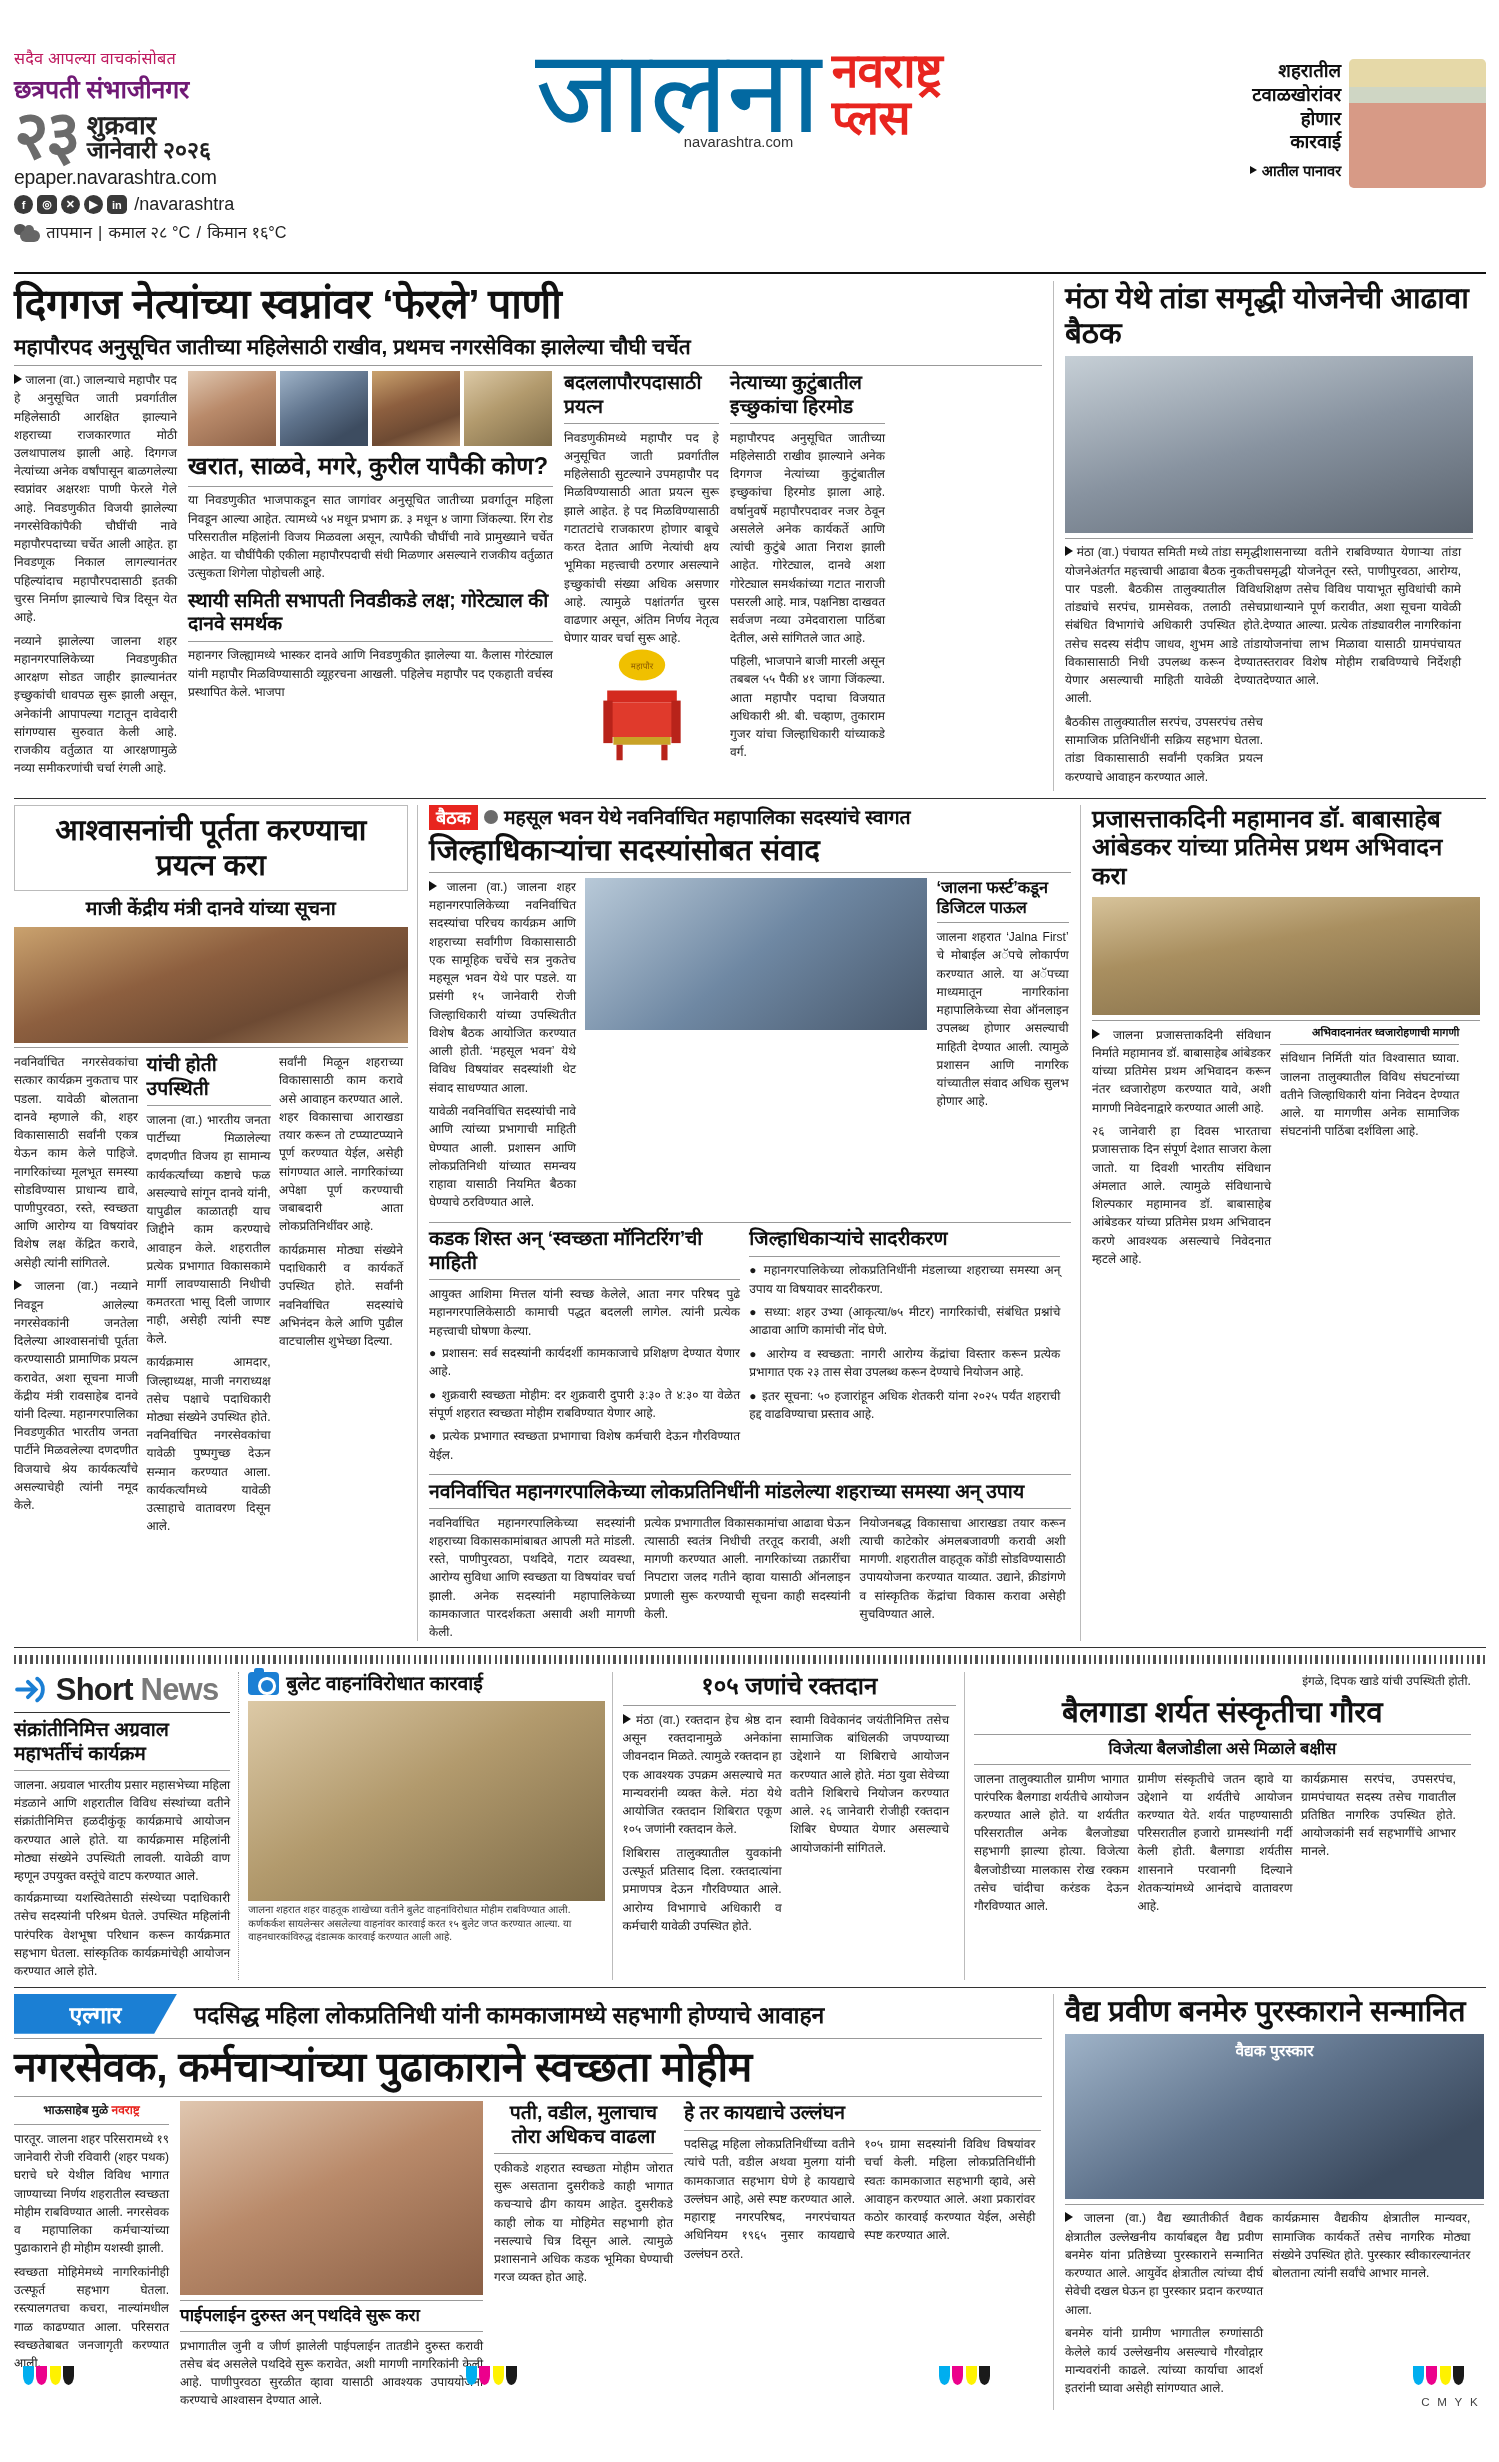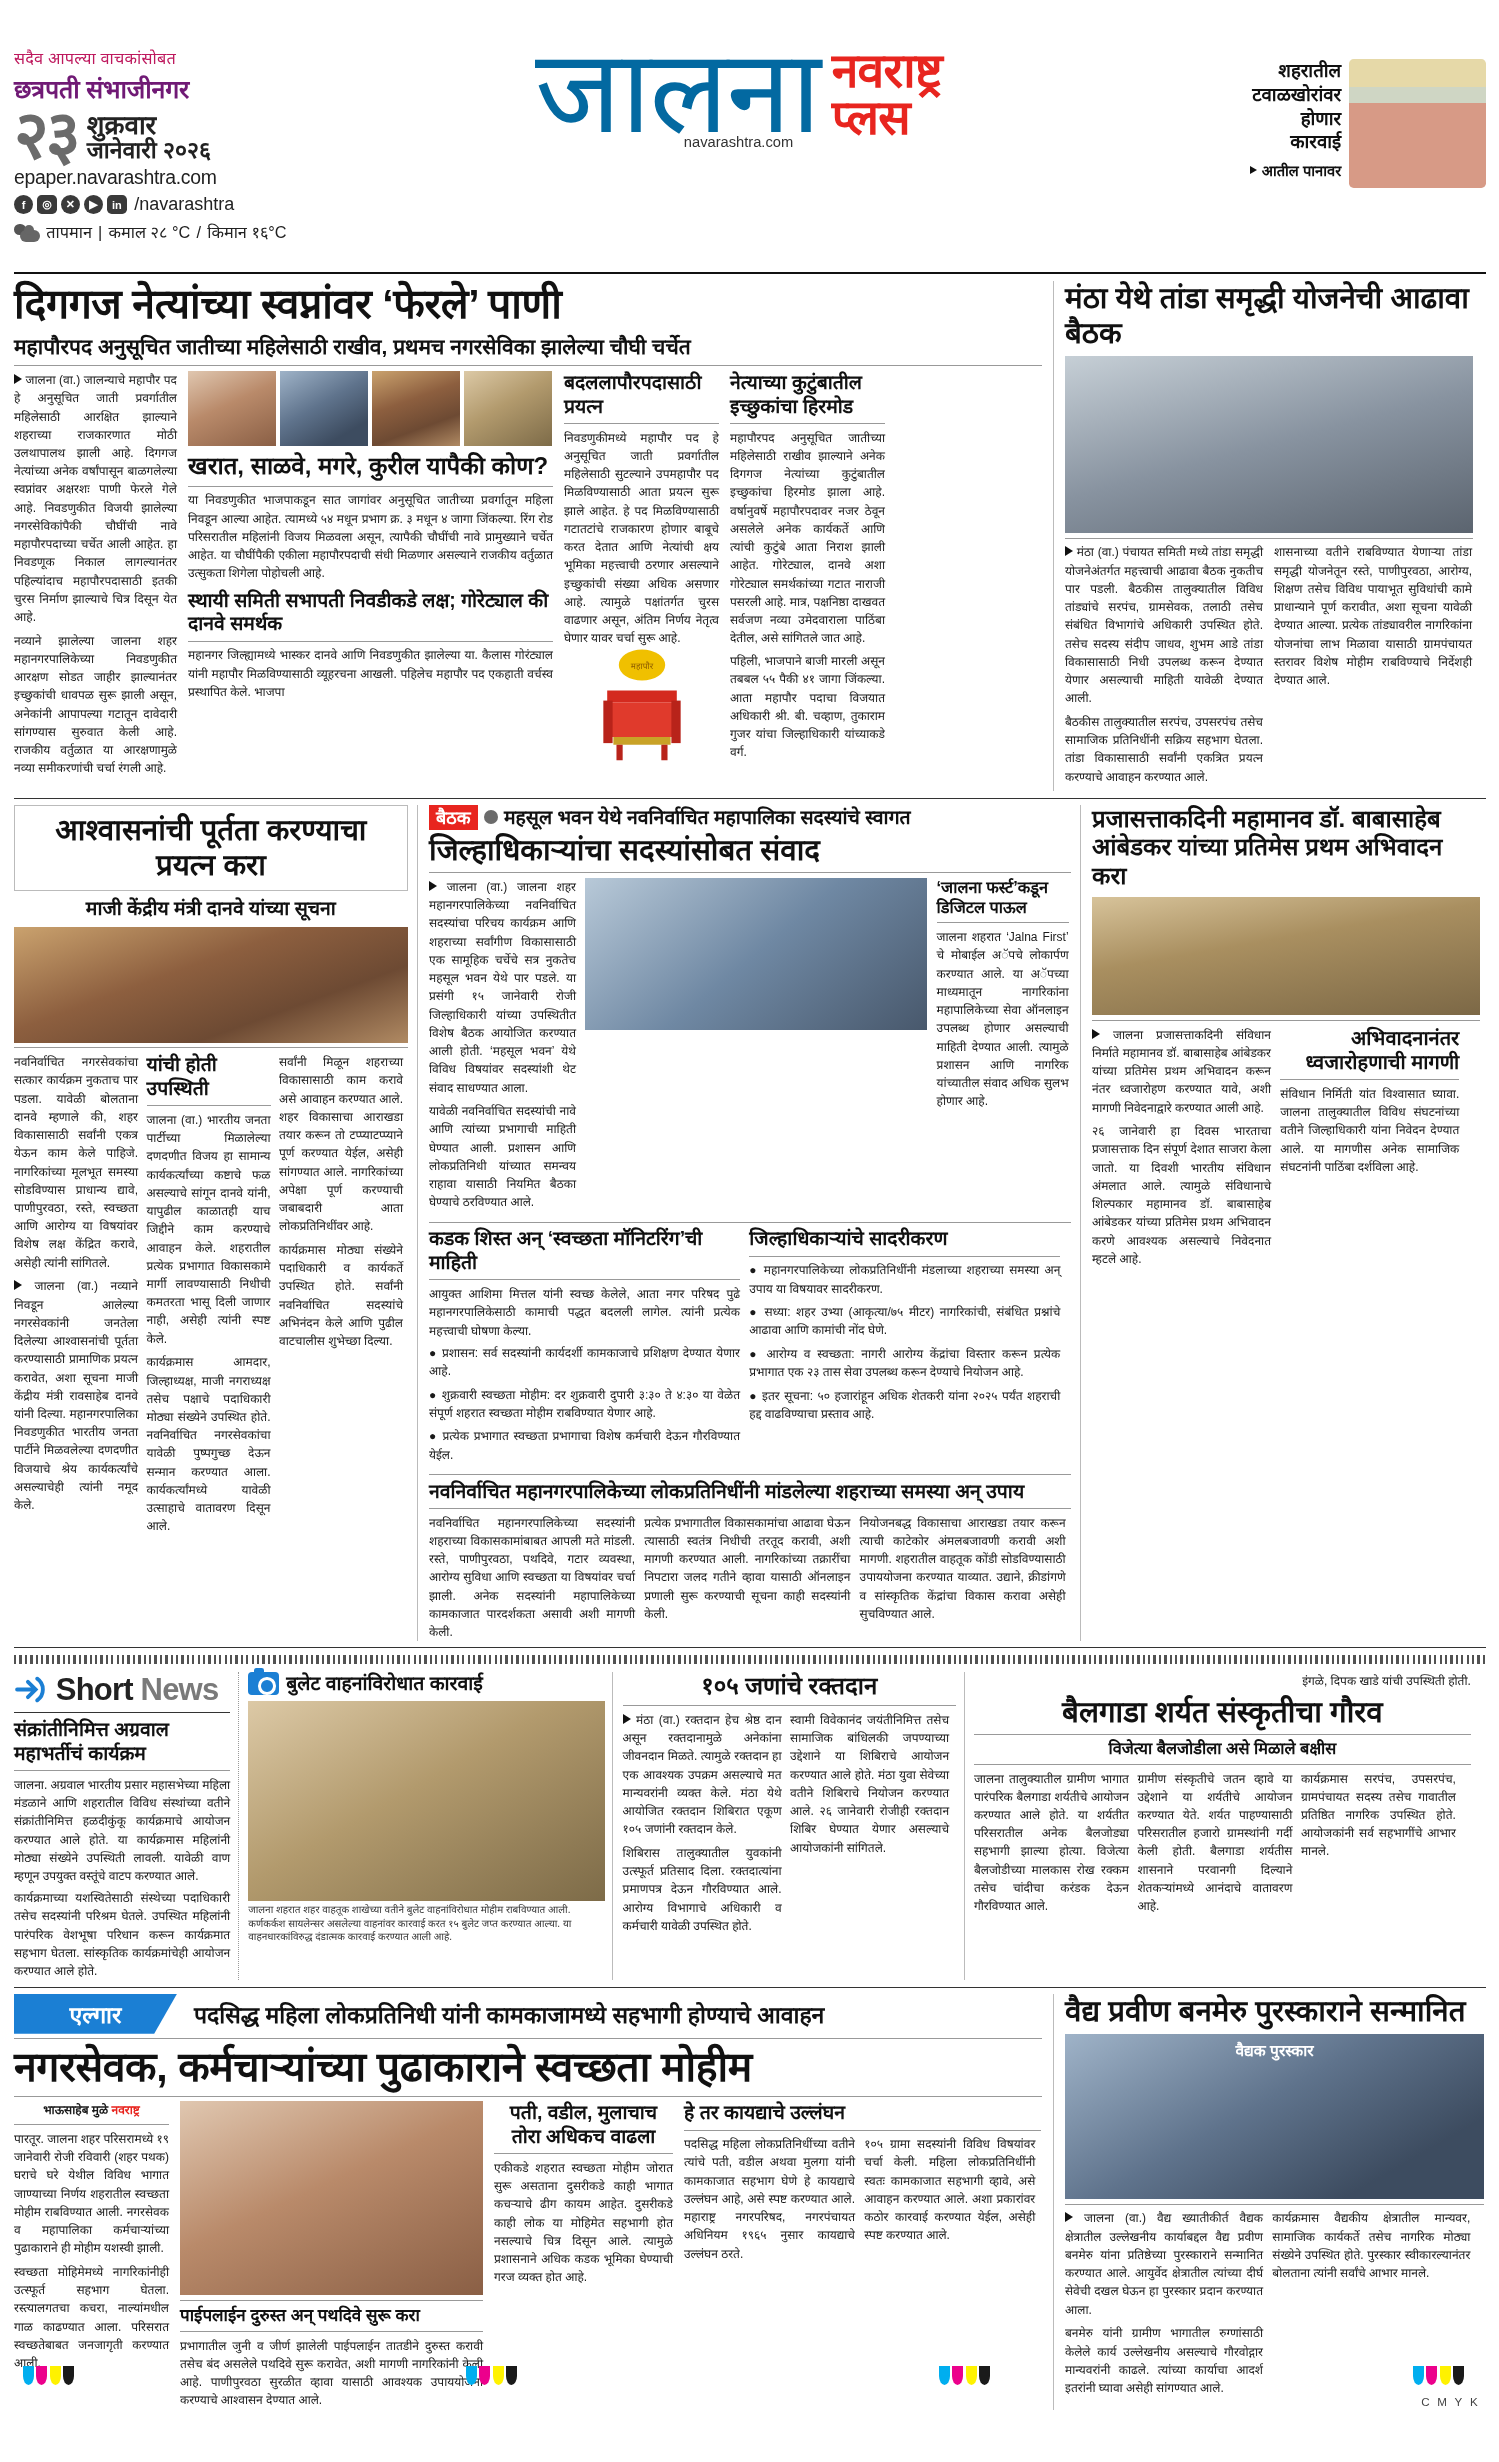--- a/index.html
+++ b/index.html
@@ -234,21 +234,21 @@
           <div class="body">महापौरपद अनुसूचित जातीच्या महिलेसाठी राखीव झाल्याने अनेक दिगगज नेत्यांच्या कुटुंबातील इच्छुकांचा हिरमोड झाला आहे. वर्षानुवर्षे महापौरपदावर नजर ठेवून असलेले अनेक कार्यकर्ते आणि त्यांची कुटुंबे आता निराश झाली आहेत. गोरेट्याल, दानवे अशा गोरेट्याल समर्थकांच्या गटात नाराजी पसरली आहे. मात्र, पक्षनिष्ठा दाखवत सर्वजण नव्या उमेदवाराला पाठिंबा देतील, असे सांगितले जात आहे.</div>
           <div class="body" style="margin-top:4.7px;">पहिली, भाजपाने बाजी मारली असून तबबल ५५ पैकी ४१ जागा जिंकल्या. आता महापौर पदाचा विजयात अधिकारी श्री. बी. चव्हाण, तुकाराम गुजर यांचा जिल्हाधिकारी यांच्याकडे वर्ग.</div>
         </div>
       </div>
     </div>
 
     <div style="width:419px; padding-left:11px;">
       <div class="hl-lg">मंठा येथे तांडा समृद्धी योजनेची आढावा बैठक</div>
       <div class="photo ph-f" style="width:100%;height:177px;margin-top:6.2px;"></div>
       <hr class="thin">
-      <div class="row" style="gap:11px;">
+      <div class="row" style="gap:0;">
         <div style="width:198px;" class="body">
           <p><span class="tri"></span>
              <span>मंठा (वा.) पंचायत समिती मध्ये तांडा समृद्धी योजनेअंतर्गत महत्त्वाची आढावा बैठक नुकतीच पार पडली. बैठकीस तालुक्यातील विविध तांड्यांचे सरपंच, ग्रामसेवक, तलाठी तसेच संबंधित विभागांचे अधिकारी उपस्थित होते. तसेच सदस्य संदीप जाधव, शुभम आडे तांडा विकासासाठी निधी उपलब्ध करून देण्यात येणार असल्याची माहिती यावेळी देण्यात आली.</span></p>
           <p>बैठकीस तालुक्यातील सरपंच, उपसरपंच तसेच सामाजिक प्रतिनिधींनी सक्रिय सहभाग घेतला. तांडा विकासासाठी सर्वांनी एकत्रित प्रयत्न करण्याचे आवाहन करण्यात आले.</p>
         </div>
         <div style="width:198px;" class="body">
           <p>शासनाच्या वतीने राबविण्यात येणाऱ्या तांडा समृद्धी योजनेतून रस्ते, पाणीपुरवठा, आरोग्य, शिक्षण तसेच विविध पायाभूत सुविधांची कामे प्राधान्याने पूर्ण करावीत, अशा सूचना यावेळी देण्यात आल्या. प्रत्येक तांड्यावरील नागरिकांना योजनांचा लाभ मिळावा यासाठी ग्रामपंचायत स्तरावर विशेष मोहीम राबविण्याचे निर्देशही देण्यात आले.</p>
         </div>
       </div>
     </div>
@@ -350,21 +350,21 @@
       <div class="hl-md">प्रजासत्ताकदिनी महामानव डॉ. बाबासाहेब आंबेडकर यांच्या प्रतिमेस प्रथम अभिवादन करा</div>
       <div class="photo ph-c" style="width:100%;height:118px;margin-top:6.2px;"></div>
       <hr class="thin">
       <div class="row" style="gap:9.3px;">
         <div style="width:179px;" class="body">
           <p><span class="tri"></span>
              <span>जालना प्रजासत्ताकदिनी संविधान निर्माते महामानव डॉ. बाबासाहेब आंबेडकर यांच्या प्रतिमेस प्रथम अभिवादन करून नंतर ध्वजारोहण करण्यात यावे, अशी मागणी निवेदनाद्वारे करण्यात आली आहे.</span></p>
           <p>२६ जानेवारी हा दिवस भारताचा प्रजासत्ताक दिन संपूर्ण देशात साजरा केला जातो. या दिवशी भारतीय संविधान अंमलात आले. त्यामुळे संविधानाचे शिल्पकार महामानव डॉ. बाबासाहेब आंबेडकर यांच्या प्रतिमेस प्रथम अभिवादन करणे आवश्यक असल्याचे निवेदनात म्हटले आहे.</p>
         </div>
         <div style="width:179px;">
-          <div class="hl-sm" style="text-align:right;font-size:20px;">अभिवादनानंतर ध्वजारोहणाची मागणी</div>
+          <div class="hl-sm" style="text-align:right;font-size:11px;">अभिवादनानंतर ध्वजारोहणाची मागणी</div>
           <hr class="thin">
           <div class="body">संविधान निर्मिती यांत विश्वासात घ्यावा. जालना तालुक्यातील विविध संघटनांच्या वतीने जिल्हाधिकारी यांना निवेदन देण्यात आले. या मागणीस अनेक सामाजिक संघटनांनी पाठिंबा दर्शविला आहे.</div>
         </div>
       </div>
     </div>
   </div>
 
   <hr class="mid">
   <div class="zig"></div>
 

